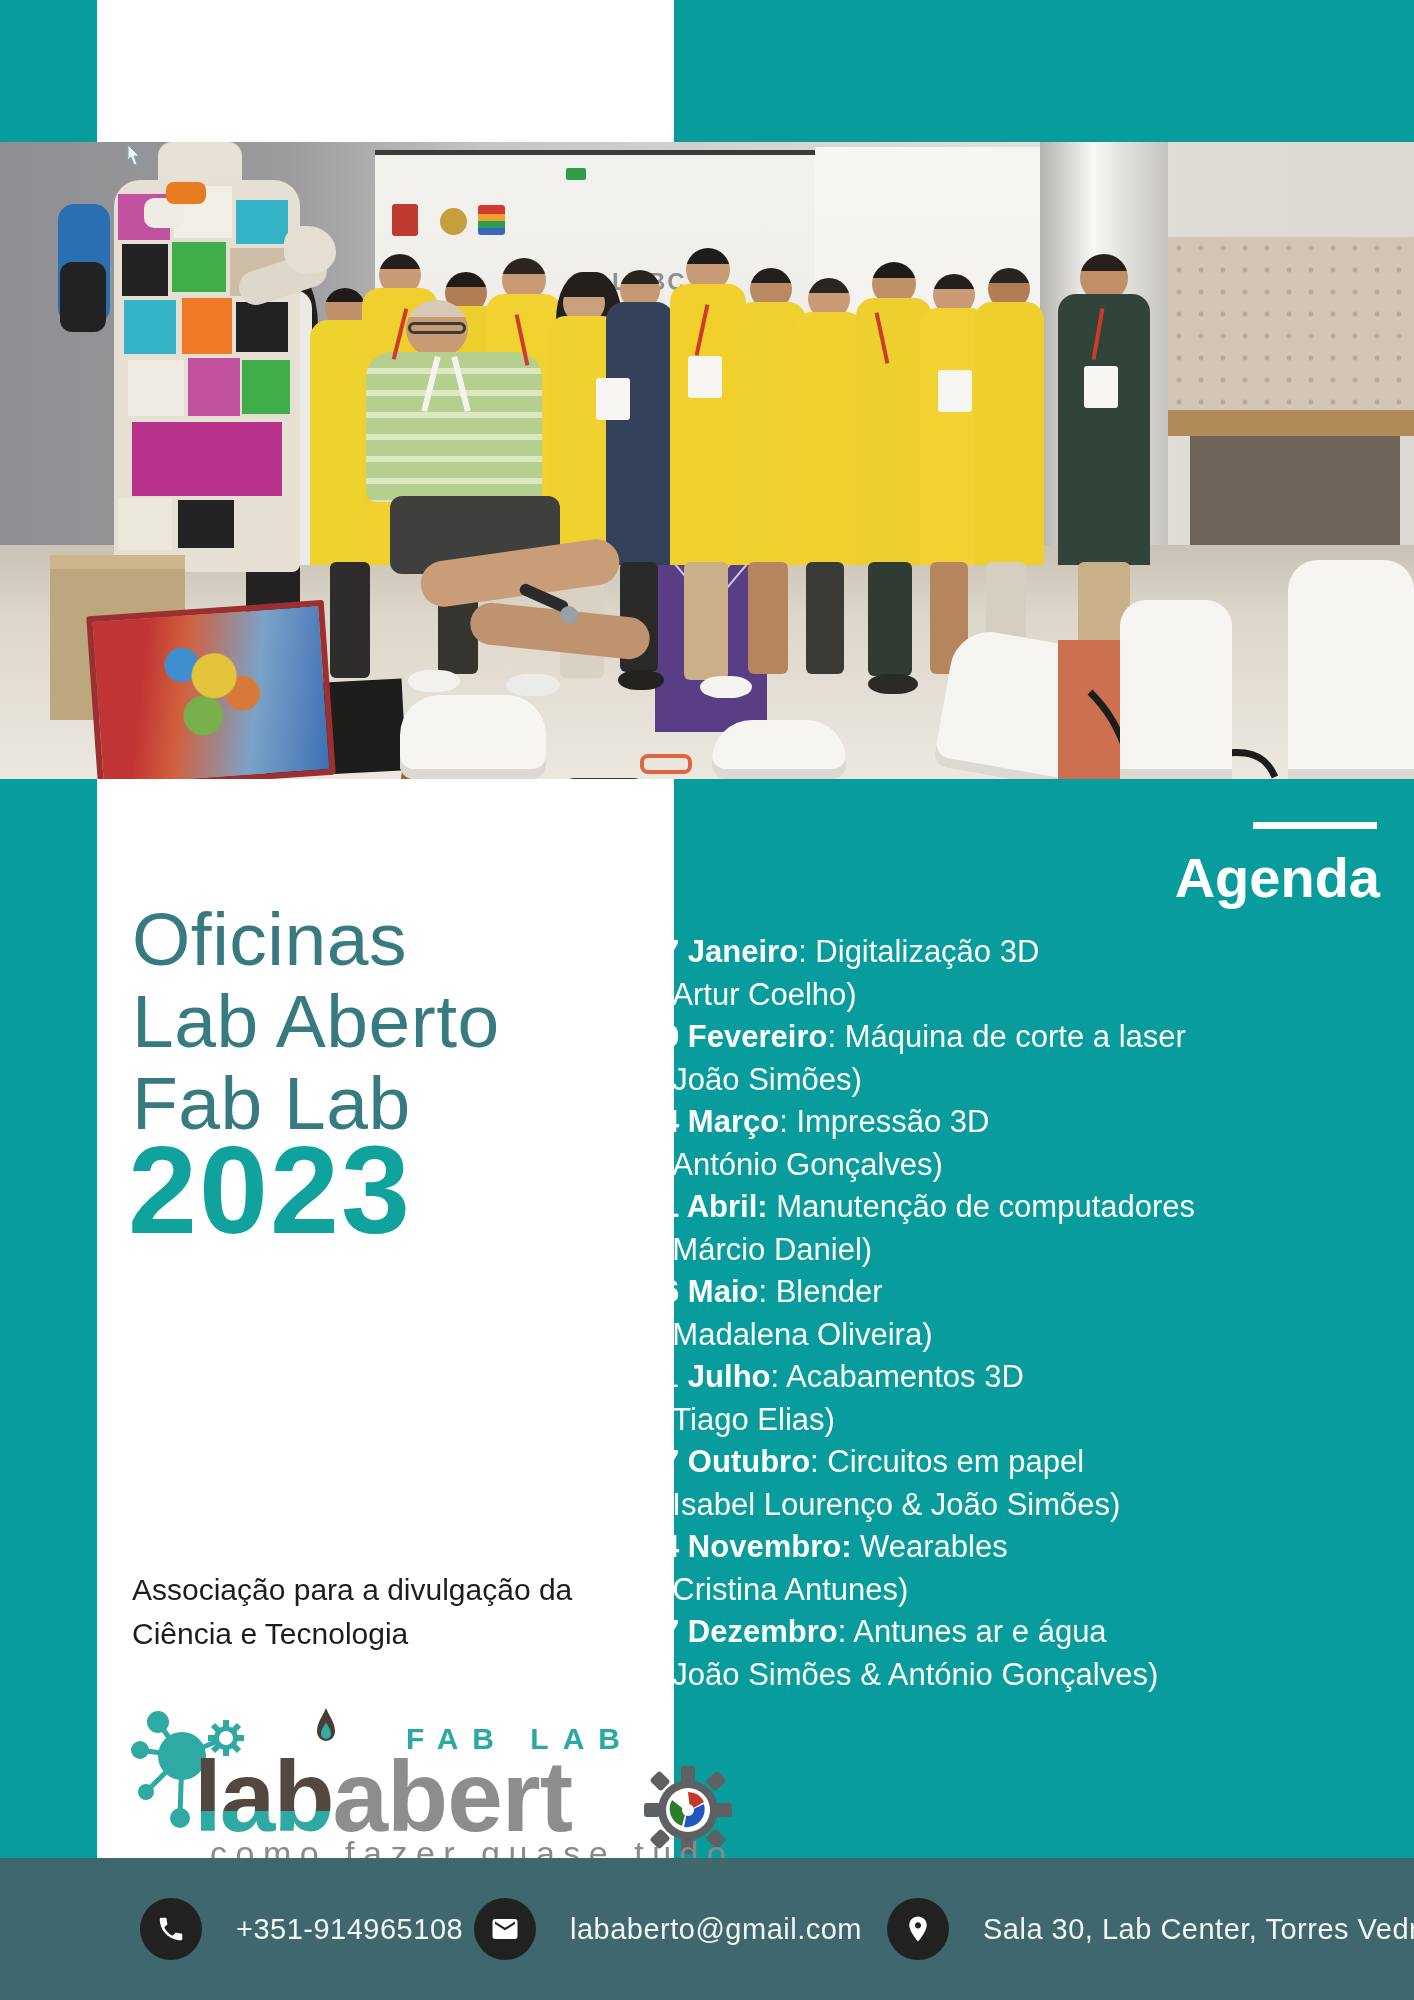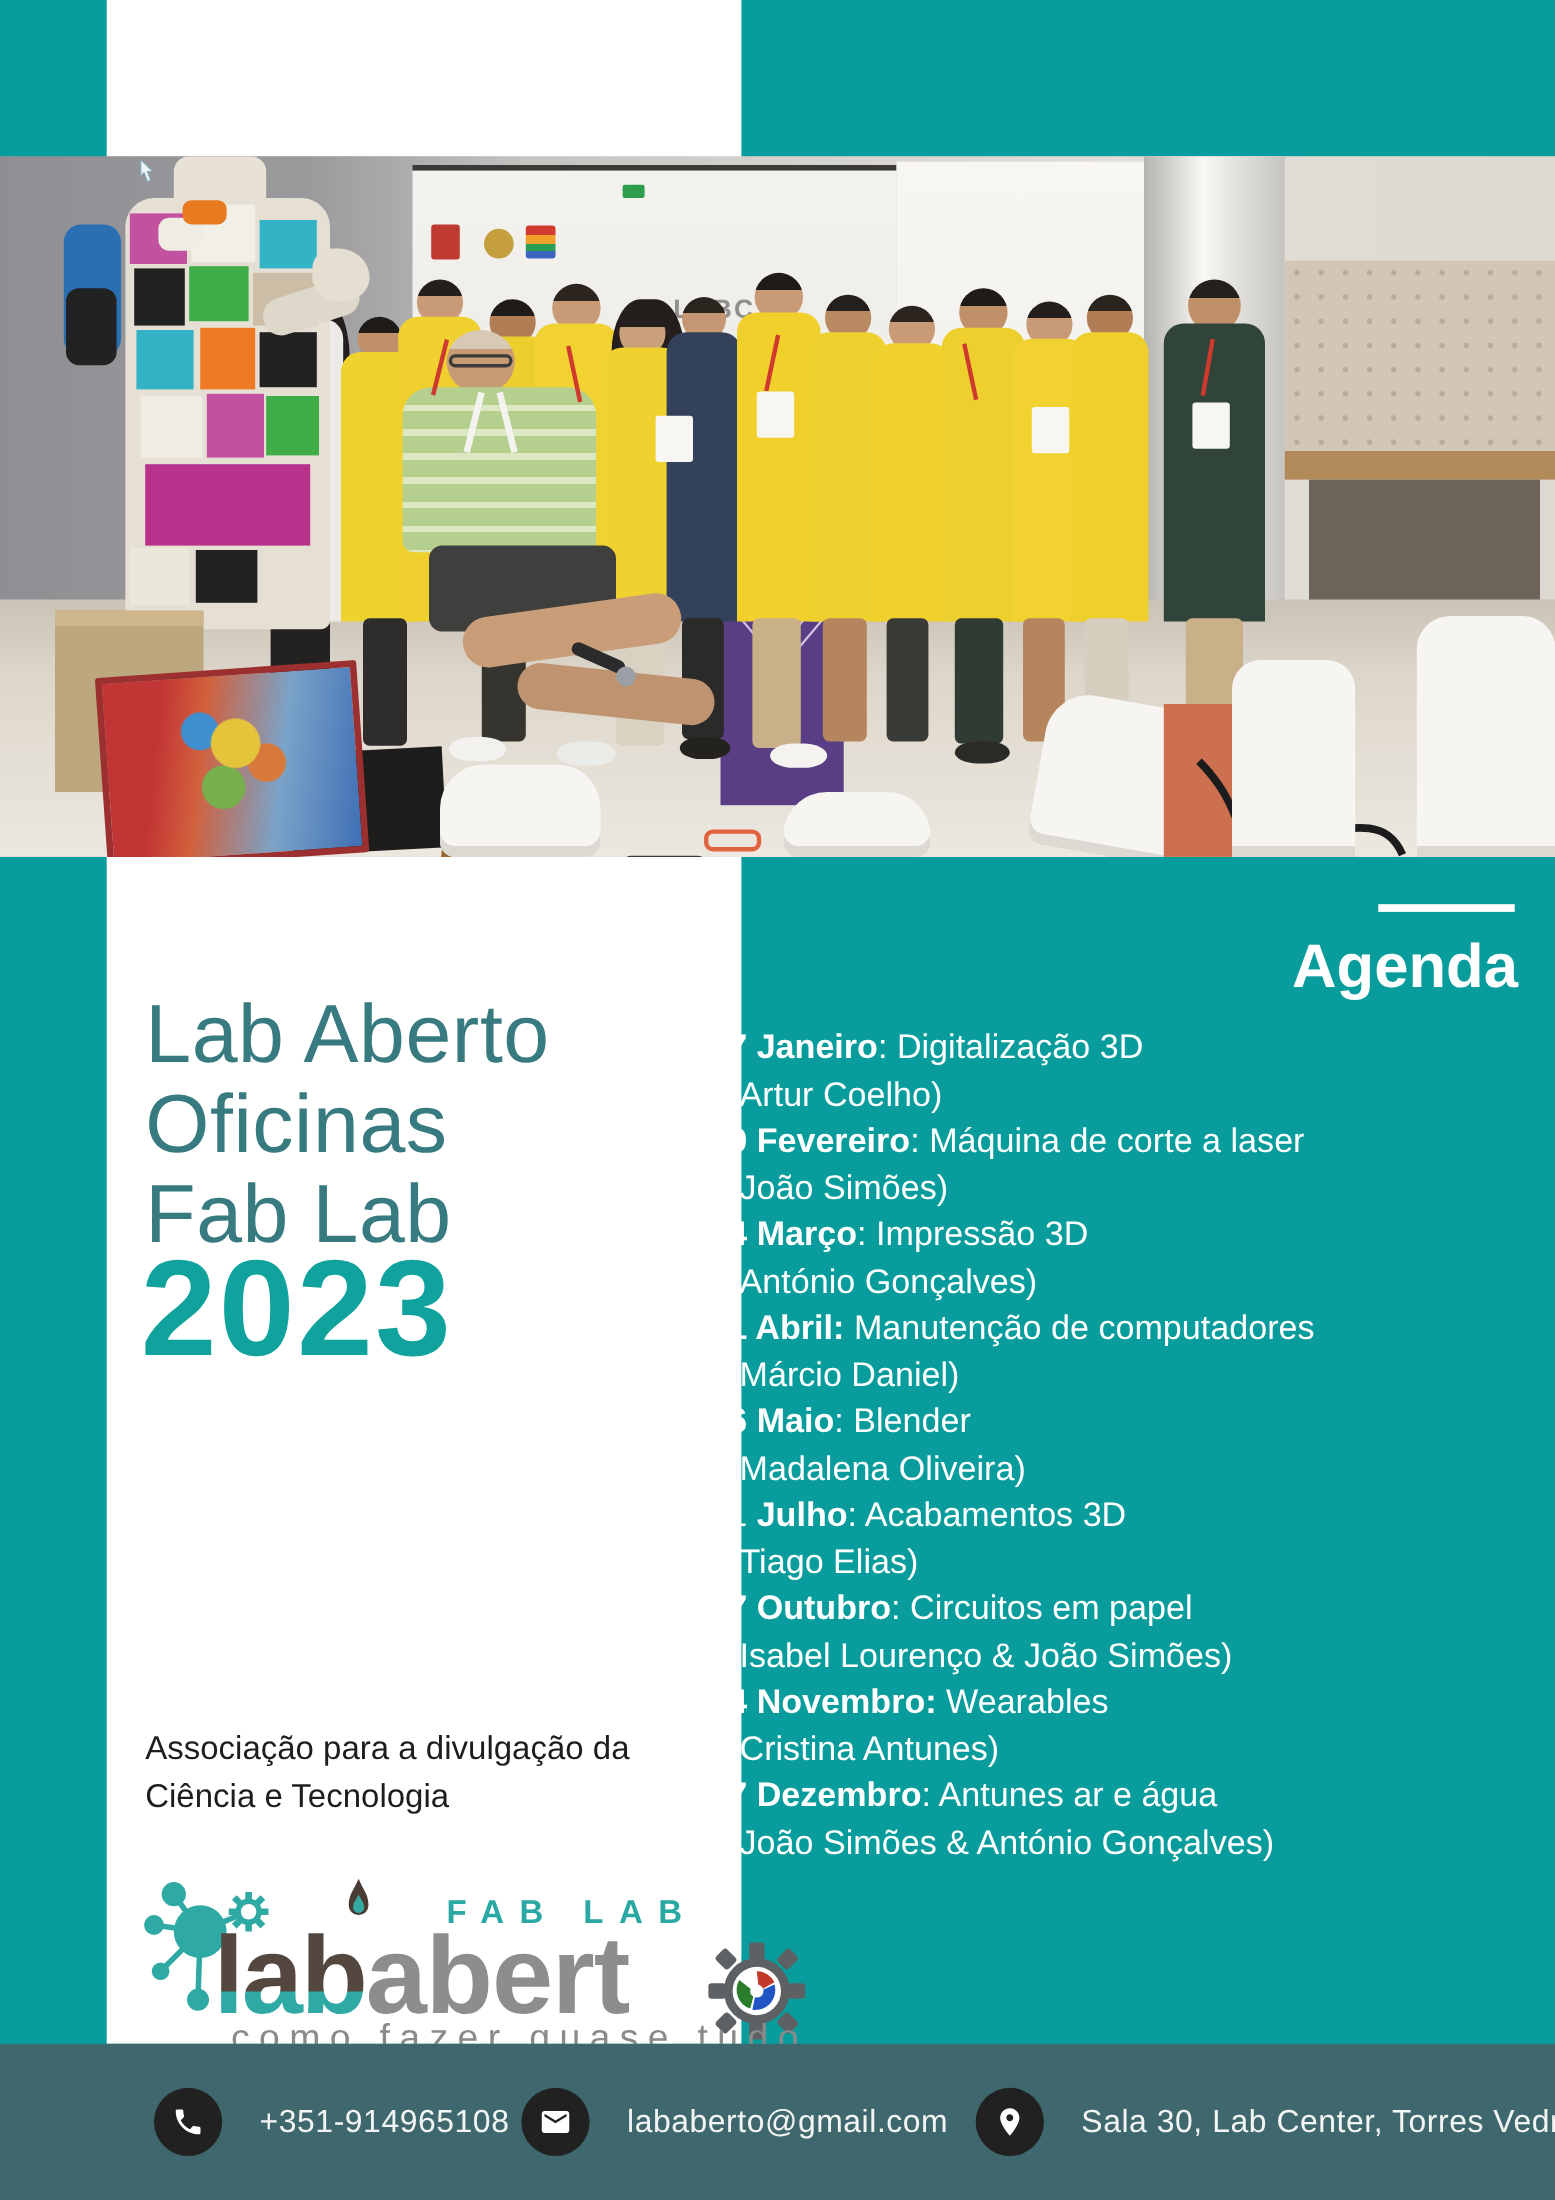--- a/index.html
+++ b/index.html
@@ -258,22 +258,22 @@
     <div class="chair-back" style="left:1120px;top:458px;width:112px;height:179px;border-radius:26px 26px 0 0;"></div>
     <div class="chair-back" style="left:1288px;top:418px;width:126px;height:219px;border-radius:30px 30px 0 0;"></div>
     <div class="cursor">
       <svg width="16" height="22" viewBox="0 0 16 22">
           <path d="M2 1 L13 12 L8 12 L11 20 L8 21 L5 13 L2 16 Z" fill="#eef4f6" stroke="#7fa6b4" stroke-width="1"></path>
         </svg>
     </div>
   </div>
 
   <div class="title">
+    <div>Oficinas</div>
     <div>Lab Aberto</div>
-    <div>Oficinas</div>
     <div>Fab Lab</div>
   </div>
   <div class="year">2023</div>
   <div class="assoc">
     <div>Associação para a divulgação da</div>
     <div>Ciência e Tecnologia</div>
   </div>
 
   <div class="logo">
     <svg width="120" height="160" viewBox="0 0 120 160" style="position:absolute;left:0;top:8px;">

